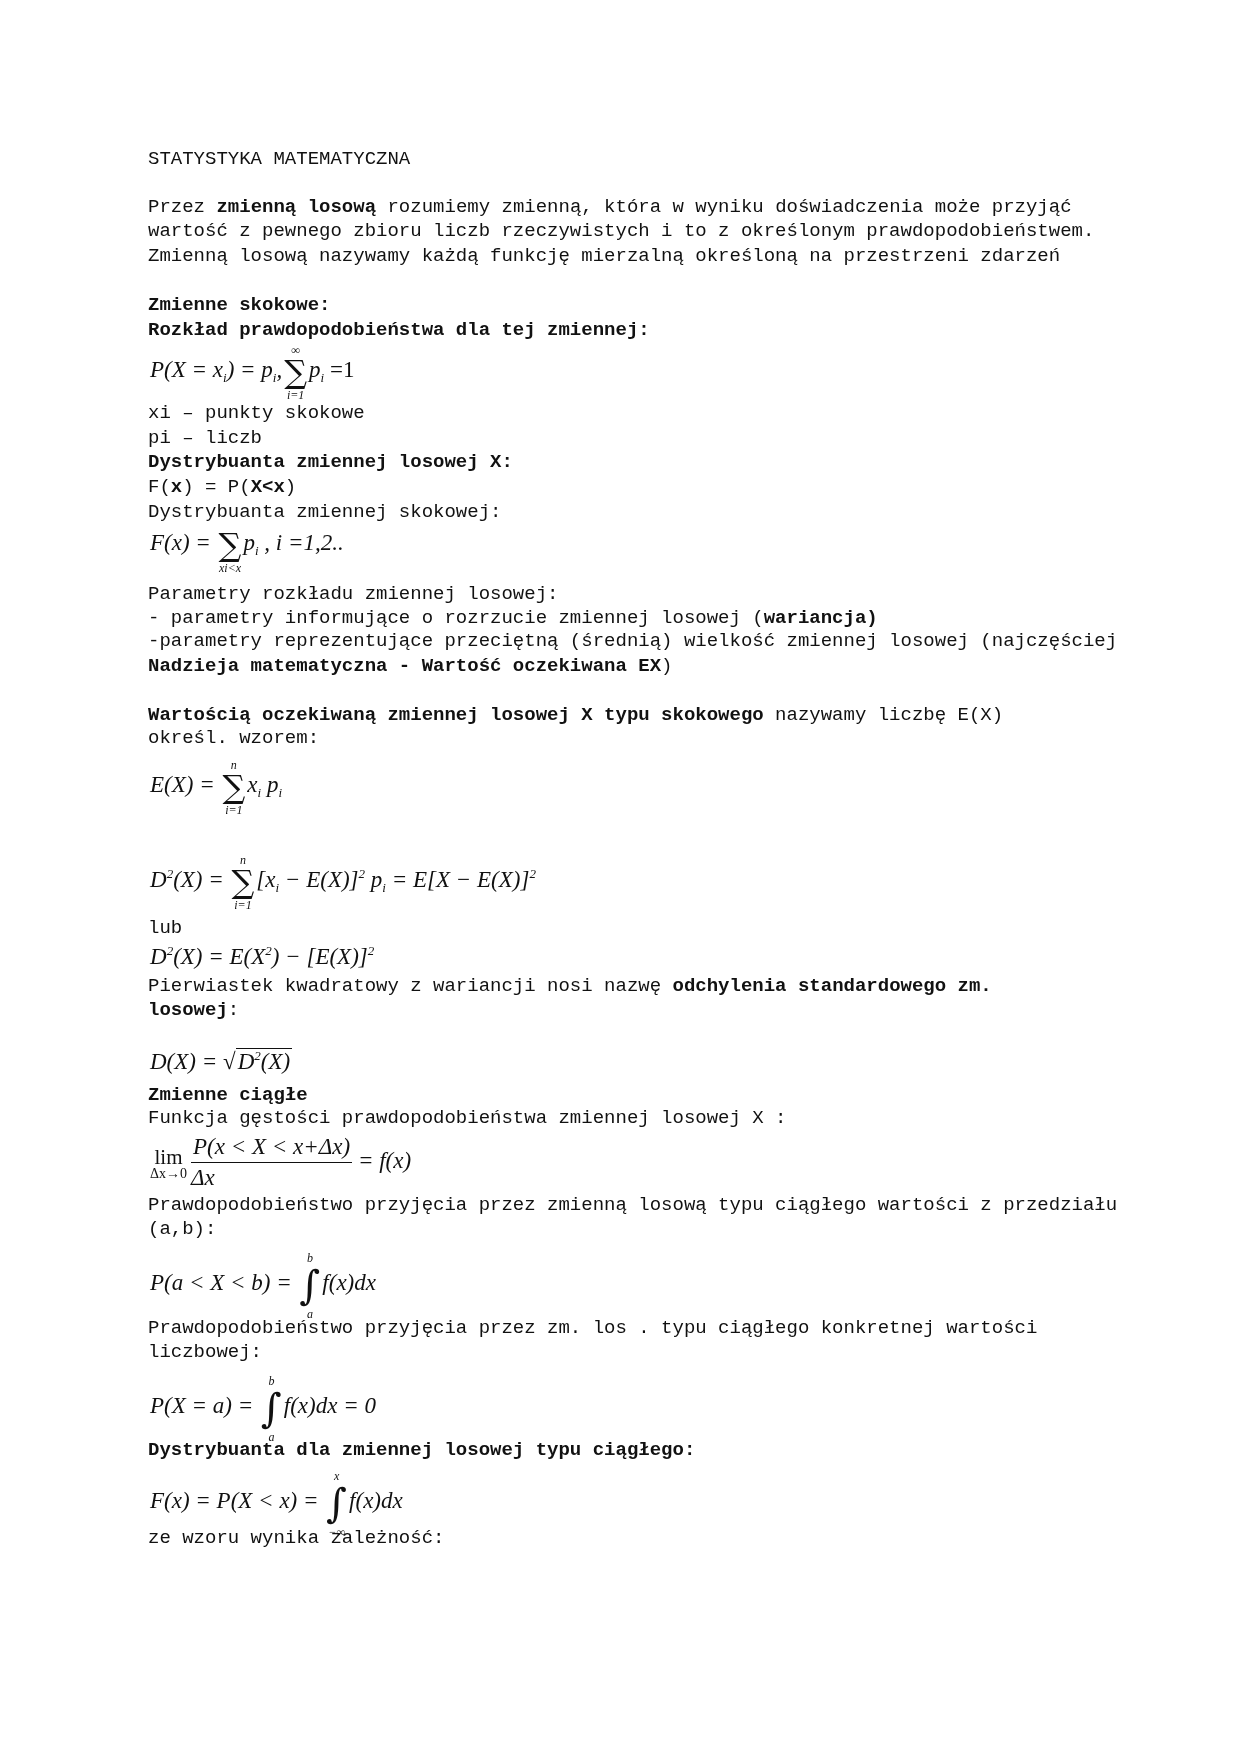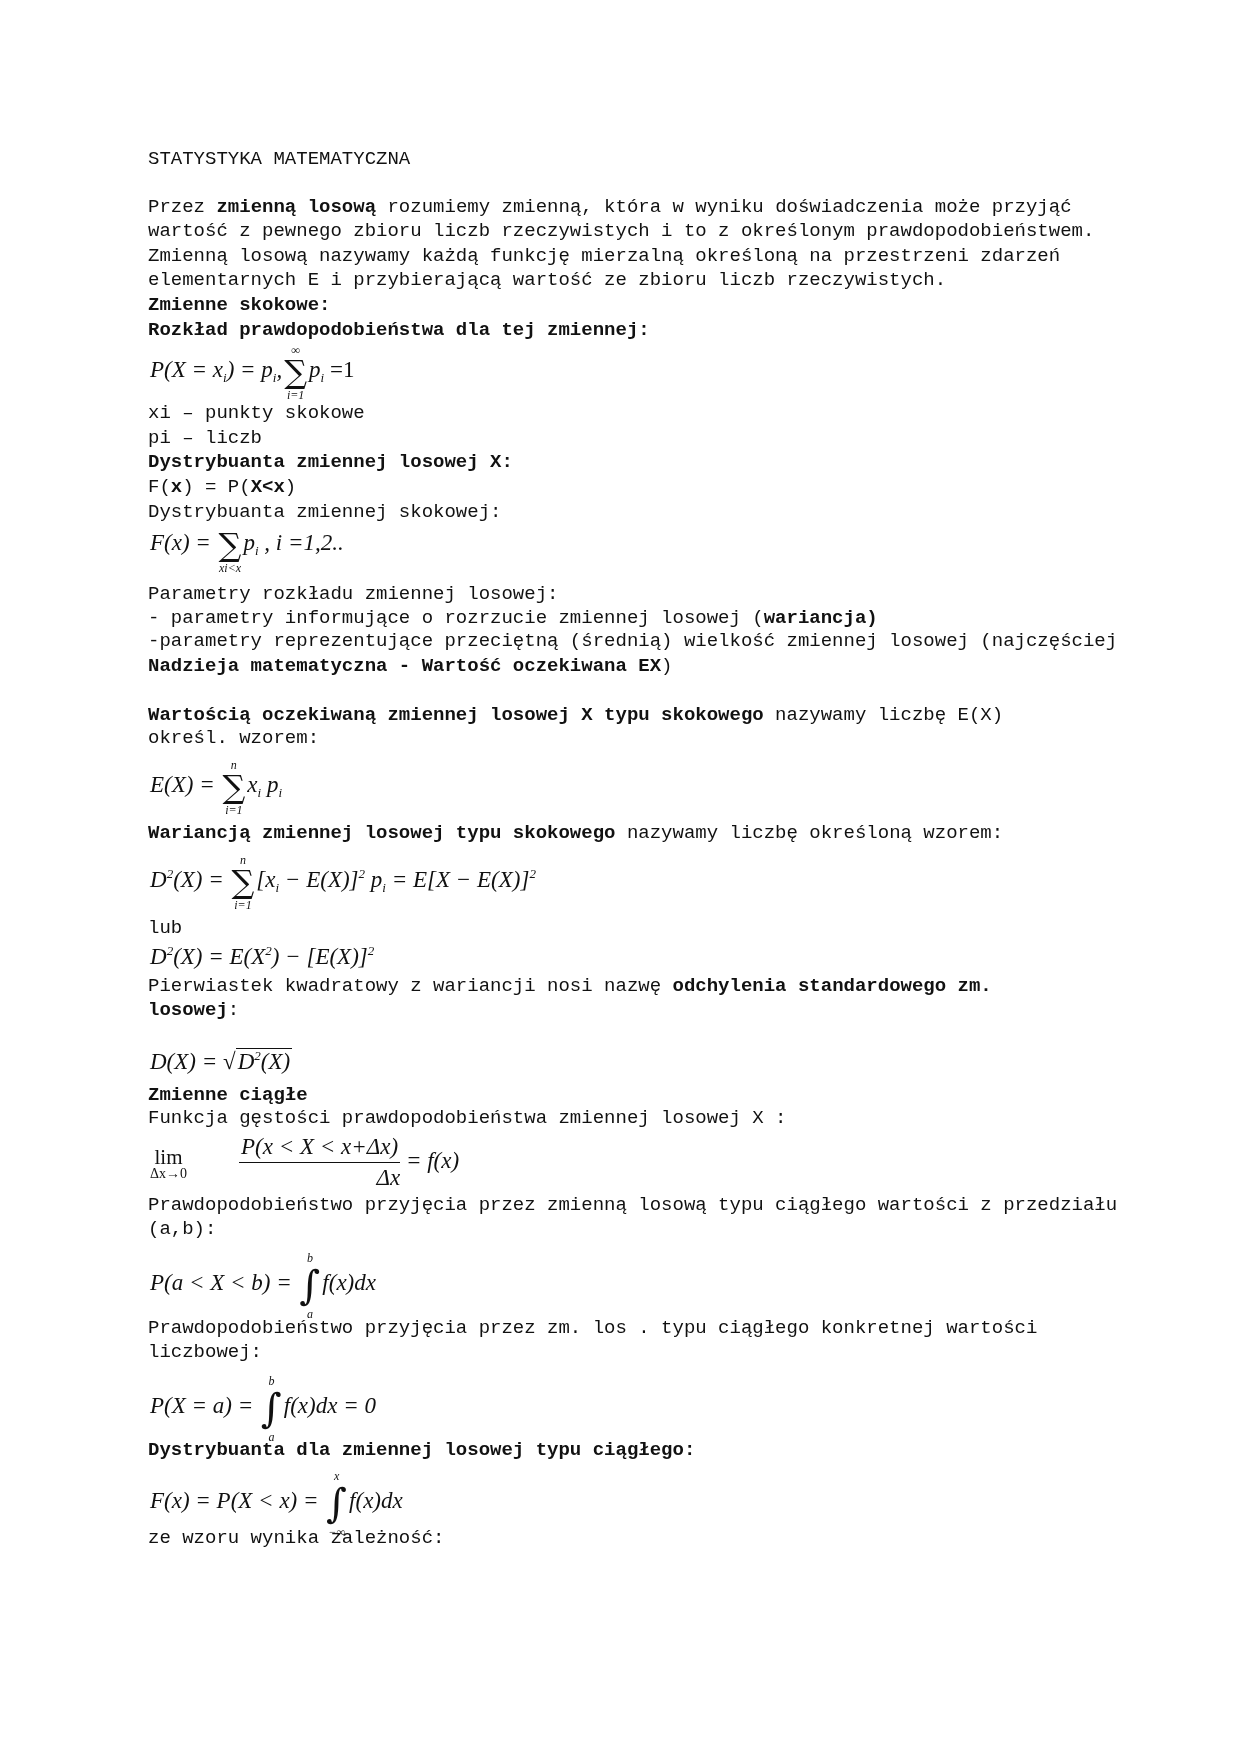--- a/index.html
+++ b/index.html
@@ -56,22 +56,21 @@
     white-space: nowrap;
   }
   .op .lim-up { top: -13px; }
   .op .lim-lo { bottom: -14px; }
   .op.int .lim-up { top: -11px; }
   .op.int .lim-lo { bottom: -13px; }
   .sqrt-body { border-top: 1.5px solid #111; padding: 0 2px; }
   .frac {
     display: inline-block;
     vertical-align: middle;
-    text-align: right;
-    margin-left: 48px;
+    text-align: left;
   }
   .frac .num { display: block; border-bottom: 1.5px solid #111; padding: 0 2px; line-height: 30px; }
   .frac .den { display: block; line-height: 30px; }
   .limop {
     display: inline-block;
     vertical-align: middle;
     text-align: center;
     font-style: normal;
     margin-right: 4px;
   }
@@ -81,21 +80,20 @@
 </head>
 <body>
 
 <div class="page">
 
   <div class="ln" style="top:147px">STATYSTYKA MATEMATYCZNA</div>
 
   <div class="ln" style="top:195px"><span>Przez </span><span class="b">zmienną losową</span><span> rozumiemy zmienną, która w wyniku doświadczenia może przyjąć</span></div>
   <div class="ln" style="top:219px">wartość z pewnego zbioru liczb rzeczywistych i to z określonym prawdopodobieństwem.</div>
   <div class="ln" style="top:244px">Zmienną losową nazywamy każdą funkcję mierzalną określoną na przestrzeni zdarzeń</div>
-  <div class="ln" style="top:268px">elementarnych E i przybierającą wartość ze zbioru liczb rzeczywistych.</div>
 
   <div class="ln b" style="top:293px">Zmienne skokowe:</div>
   <div class="ln b" style="top:318px">Rozkład prawdopodobieństwa dla tej zmiennej:</div>
 
   <div class="fm" style="top:356px"><span>P(X = x</span><sub>i</sub><span>) = p</span><sub>i</sub><span>,</span><span class="op"><span class="lim-up">∞</span><span class="sym">∑</span><span class="lim-lo">i=1</span></span><span>p</span><sub>i</sub><span class="up-r"> =1</span></div>
 
   <div class="ln" style="top:401px">xi – punkty skokowe</div>
   <div class="ln" style="top:426px">pi – liczb</div>
   <div class="ln b" style="top:450px">Dystrybuanta zmiennej losowej X:</div>
   <div class="ln" style="top:475px"><span>F(</span><span class="b">x</span><span>) = P(</span><span class="b">X&lt;x</span><span>)</span></div>
@@ -106,21 +104,20 @@
   <div class="ln" style="top:582px">Parametry rozkładu zmiennej losowej:</div>
   <div class="ln" style="top:606px"><span>- parametry informujące o rozrzucie zmiennej losowej (</span><span class="b">wariancja)</span></div>
   <div class="ln" style="top:629px">-parametry reprezentujące przeciętną (średnią) wielkość zmiennej losowej (najczęściej</div>
   <div class="ln" style="top:654px"><span class="b">Nadzieja matematyczna - Wartość oczekiwana EX</span><span>)</span></div>
 
   <div class="ln" style="top:703px"><span class="b">Wartością oczekiwaną zmiennej losowej X typu skokowego</span><span> nazywamy liczbę E(X)</span></div>
   <div class="ln" style="top:726px">określ. wzorem:</div>
 
   <div class="fm" style="top:771px"><span>E(X) = </span><span class="op"><span class="lim-up">n</span><span class="sym">∑</span><span class="lim-lo">i=1</span></span><span>x</span><sub>i</sub><span> p</span><sub>i</sub></div>
 
-  <div class="ln" style="top:821px"><span class="b">Wariancją zmiennej losowej typu skokowego</span><span> nazywamy liczbę określoną wzorem:</span></div>
 
   <div class="fm" style="top:866px"><span>D</span><sup>2</sup><span>(X) = </span><span class="op"><span class="lim-up">n</span><span class="sym">∑</span><span class="lim-lo">i=1</span></span><span>[x</span><sub>i</sub><span> − E(X)]</span><sup>2</sup><span> p</span><sub>i</sub><span> = E[X − E(X)]</span><sup>2</sup></div>
 
   <div class="ln" style="top:916px">lub</div>
 
   <div class="fm" style="top:943px"><span>D</span><sup>2</sup><span>(X) = E(X</span><sup>2</sup><span>) − [E(X)]</span><sup>2</sup></div>
 
   <div class="ln" style="top:974px"><span>Pierwiastek kwadratowy z wariancji nosi nazwę </span><span class="b">odchylenia standardowego zm.</span></div>
   <div class="ln" style="top:998px"><span class="b">losowej</span><span>:</span></div>
 

